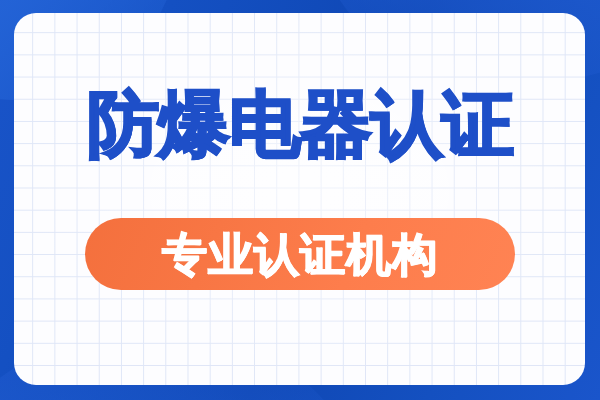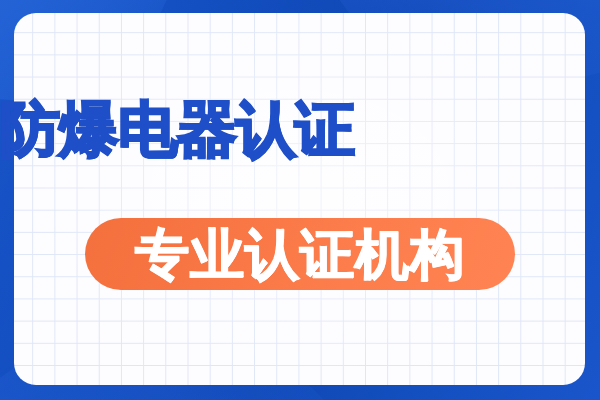--- a/index.html
+++ b/index.html
@@ -95,26 +95,26 @@
     z-index: 3;
     display: flex;
     flex-direction: column;
     align-items: center;
     justify-content: flex-start;
   }
 
   .headline {
     margin: 0;
     position: absolute;
-    top: 100px;
+    top: 88px;
     left: 0;
     right: 0;
-    text-align: left;
+    text-align: center;
     font-family: "Liberation Sans", "DejaVu Sans", sans-serif;
-    font-size: 60px;
+    font-size: 72px;
     line-height: 1;
     font-weight: 700;
     letter-spacing: -1px;
     color: #1e4fc8;
     white-space: nowrap;
     -webkit-text-stroke: 2.5px #1e4fc8;
     text-shadow: 0 1px 0 #1e4fc8, 1px 0 0 #1e4fc8, 1px 1px 0 #1e4fc8;
   }
 
   .pill-wrap {
@@ -131,21 +131,21 @@
     justify-content: center;
     width: 430px;
     height: 72px;
     border-radius: 36px;
     background: linear-gradient(112deg, #f4703d 0%, #f87644 30%, #fd7d4c 62%, #ff8353 100%);
     box-sizing: border-box;
     padding: 0 18px;
   }
   .pill-label {
     font-family: "Liberation Sans", "DejaVu Sans", sans-serif;
-    font-size: 54px;
+    font-size: 45px;
     line-height: 1;
     font-weight: 700;
     color: #ffffff;
     letter-spacing: 1px;
     white-space: nowrap;
     -webkit-text-stroke: 1.2px #ffffff;
     text-shadow: 0 1px 0 #ffffff, 1px 0 0 #ffffff;
   }
 </style>
 </head>

